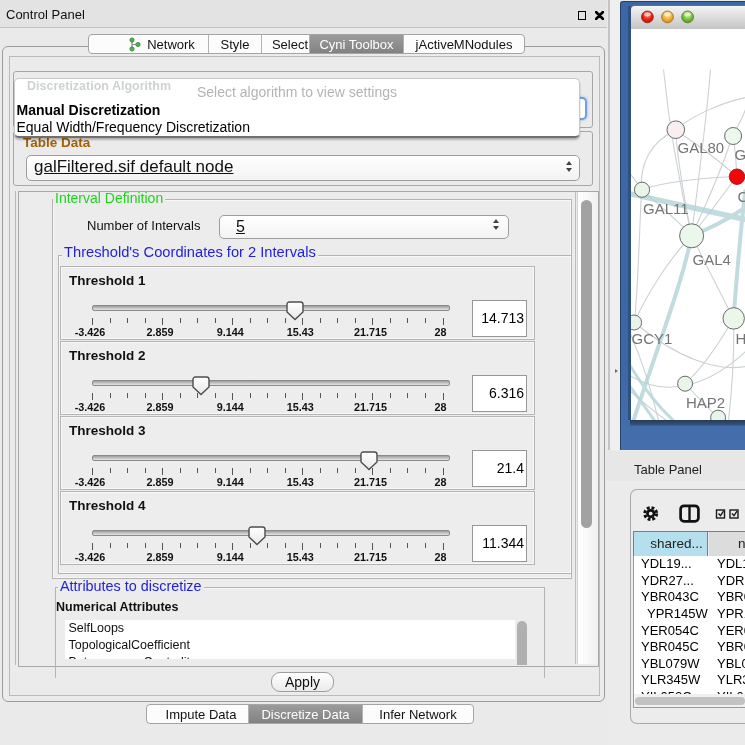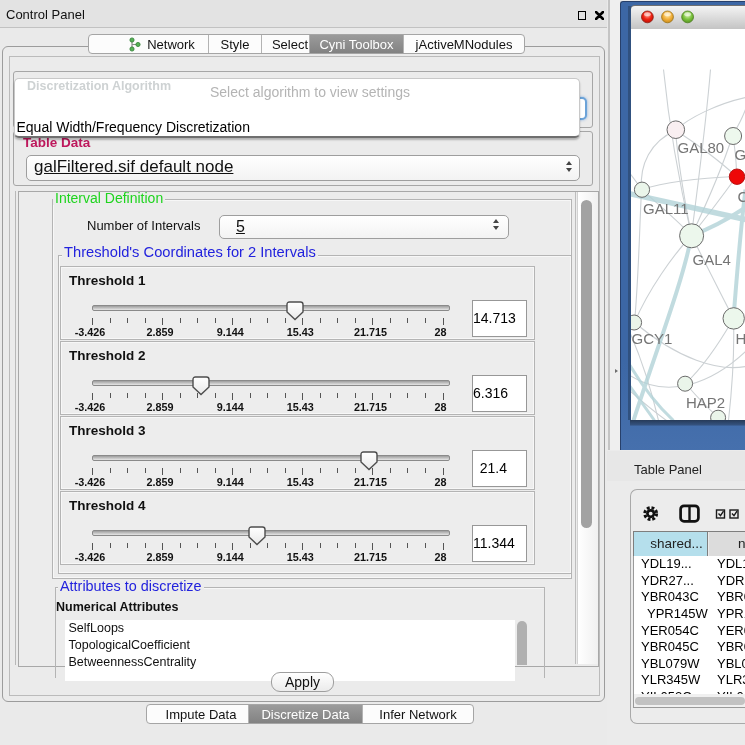--- a/index.html
+++ b/index.html
@@ -12,21 +12,21 @@
 .arrows{position:absolute;width:7px;}
 .arrows .up{width:0;height:0;border-left:3.5px solid transparent;border-right:3.5px solid transparent;border-bottom:4.5px solid #444;margin-bottom:3px;}
 .arrows .dn{width:0;height:0;border-left:3.5px solid transparent;border-right:3.5px solid transparent;border-top:4.5px solid #444;}
 .tabbar{position:absolute;background:#fcfcfc;border:1px solid #a5a5a5;border-radius:4px;display:flex;overflow:hidden;}
 .tabbar .seg{font-size:13px;color:#111;display:flex;align-items:center;justify-content:center;border-left:1px solid #b3b3b3;}
 .tabbar .seg:first-child{border-left:none;}
 .tabbar .sel{background:linear-gradient(#9b9b9b,#828282);color:#fff;}
 .tick{position:absolute;width:1px;background:#555;}
 .tlabel{position:absolute;font-size:10.8px;font-weight:bold;color:#111;transform:translateX(-50%);}
 .vbox{position:absolute;box-sizing:border-box;width:55px;height:37px;background:#fff;border:1px solid #979797;
-  box-shadow:0 0 0 1px #ededed;font-size:14px;color:#000;text-align:right;line-height:35px;padding-right:19px;}
+  box-shadow:0 0 0 1px #ededed;font-size:14px;color:#000;text-align:right;line-height:35px;padding-right:2px;}
 </style></head>
 <body>
 
 <div class="abs" style="left:0;top:0;width:607px;height:745px;background:#eaeaea;"></div>
 <div class="abs" style="left:0;top:0;width:607px;height:27px;background:#e3e3e3;border-bottom:1px solid #c2c2c2;">
   <span style="position:absolute;left:6px;top:7px;font-size:13px;color:#111;">Control Panel</span>
   <span style="position:absolute;left:577.5px;top:10.5px;width:6px;height:7px;border:1.7px solid #000;"></span>
   <svg style="position:absolute;left:594.5px;top:11.2px;" width="9" height="9" viewBox="0 0 9 9">
       <path d="M1,1 L8,8 M8,1 L1,8" stroke="#000" stroke-width="2.6" stroke-linecap="round"></path>
     </svg>
@@ -48,21 +48,21 @@
   <div class="seg" style="width:48px;padding-left:9px;box-sizing:border-box;">Select</div>
   <div class="seg sel" style="width:93px;">Cyni Toolbox</div>
   <div class="seg" style="width:120px;">jActiveMNodules</div>
 </div>
 
 <div class="abs" style="left:13px;top:71px;width:578px;height:55px;border:1px solid #a6a6a6;border-radius:3px;"></div>
 
 <div class="abs" style="left:22px;top:97px;width:561px;height:19px;background:#fff;border:2px solid #6ca3d8;border-radius:5px;box-shadow:0 0 3px rgba(90,150,220,.7);"></div>
 
 <div class="abs" style="left:13px;top:131px;width:578px;height:53px;border:1px solid #a6a6a6;border-radius:3px;"></div>
-<span class="abs" style="left:23px;top:135px;font-size:13.5px;font-weight:bold;color:#be185d;">Table Data</span>
+<span class="abs" style="left:23px;top:135px;font-size:13.5px;font-weight:bold;color:#a16207;">Table Data</span>
 <div class="combo" style="left:26px;top:155px;width:552px;height:24px;line-height:21px;font-size:17px;">
   <span style="padding-left:7px;">galFiltered.sif default node</span>
   <div class="arrows" style="right:6px;top:5px;">
       <div class="up"></div>
       <div class="dn"></div>
     </div>
 </div>
 
 <div class="abs" style="left:18px;top:191px;width:579px;height:474px;background:#ececec;border:1px solid #a8a8a8;"></div>
 
@@ -250,38 +250,39 @@
         </defs>
         <path d="M3.5 1 h11 q2.5 0 2.5 2.5 v7.5 l -8 7.5 l -8 -7.5 v-7.5 q0 -2.5 2.5 -2.5 z" fill="url(#tg3)" stroke="#4d4d4d" stroke-width="1.4"></path>
       </svg>
       <div class="vbox" style="left:411px;top:33px;">11.344</div>
     </div>
   </div>
 
 <div class="abs" style="left:55px;top:587px;width:488px;height:90px;border:1px solid #b4b4b4;box-shadow:inset 0 1px 0 #f7f7f7;border-bottom:none;"></div>
 <span class="glabel" style="left:58px;top:580px;color:#2222dd;font-size:14.4px;">Attributes to discretize</span>
 <span class="abs" style="left:56px;top:600px;font-size:12.5px;font-weight:bold;color:#111;">Numerical Attributes</span>
-<div class="abs" style="left:65px;top:620px;width:450px;height:61px;background:#fff;overflow:hidden;font-size:12.5px;color:#111;">
+<div class="abs" style="left:65px;top:620px;width:450px;height:39px;background:#fff;overflow:hidden;font-size:12.5px;color:#111;">
   <div style="padding-left:3.5px;height:17px;line-height:17px;">SelfLoops</div>
   <div style="padding-left:3.5px;height:17px;line-height:17px;">TopologicalCoefficient</div>
   <div style="padding-left:3.5px;height:17px;line-height:17px;">BetweennessCentrality</div>
 </div>
 <div class="abs" style="left:517px;top:621px;width:10px;height:44px;background:#b0b0b0;border-radius:5px 5px 0 0;"></div>
 
 <div class="abs" style="left:271px;top:672px;width:61px;height:18px;background:linear-gradient(#ffffff,#ebebeb);border:1px solid #9e9e9e;border-radius:9px;text-align:center;font-size:14px;line-height:18px;color:#111;">Apply</div>
 
 <div class="tabbar" style="left:146px;top:704px;width:319px;height:18px;padding-left:7px;">
   <div class="seg" style="width:94px;">Impute Data</div>
   <div class="seg sel" style="width:113px;">Discretize Data</div>
   <div class="seg" style="width:110px;">Infer Network</div>
 </div>
 
 <div class="abs" style="left:14px;top:78px;width:564px;height:57px;background:#fff;border:1px solid #c8c8c8;border-radius:5px 5px 5px 5px;border-bottom:2px solid #6f6f6f;box-shadow:0 2px 2px rgba(0,0,0,.25);">
   <span style="position:absolute;left:12px;top:0px;font-size:12.5px;font-weight:bold;color:#ced2d3;">Discretization Algorithm</span>
-  <div style="position:absolute;left:0;width:100%;text-align:center;font-size:14px;color:#b4b4b4;top:5px;padding-left:13px;">Select algorithm to view settings</div>
+  <div style="position:absolute;left:0;width:100%;text-align:center;font-size:14px;color:#b4b4b4;top:5px;">Select algorithm to view settings</div>
+  <div style="position:absolute;left:1.5px;top:23px;font-size:14px;font-weight:bold;color:#000;">Manual Discretization</div>
   <div style="position:absolute;left:1.5px;top:40px;font-size:14px;color:#000;">Equal Width/Frequency Discretization</div>
 </div>
 
 <div class="abs" style="left:608px;top:0;width:1.5px;height:745px;background:#c4c4c4;"></div>
 <div class="abs" style="left:609.5px;top:0;width:10.5px;height:745px;background:#efefef;"></div>
 
 <div class="abs" style="left:614.5px;top:368.5px;width:0;height:0;border-top:2.5px solid transparent;border-bottom:2.5px solid transparent;border-left:3.5px solid #6e6e6e;"></div>
 
 <div class="abs" style="left:620px;top:1px;width:125px;height:448.5px;background:linear-gradient(#3c67a5 80%,#4670ad);border-top:1.5px solid #27406b;border-left:1.5px solid #27406b;border-radius:3px 0 0 0;"></div>
 <div class="abs" style="left:630px;top:419.5px;width:115px;height:6px;background:linear-gradient(#263a58,#35537f 85%,rgba(60,103,165,0));"></div>

